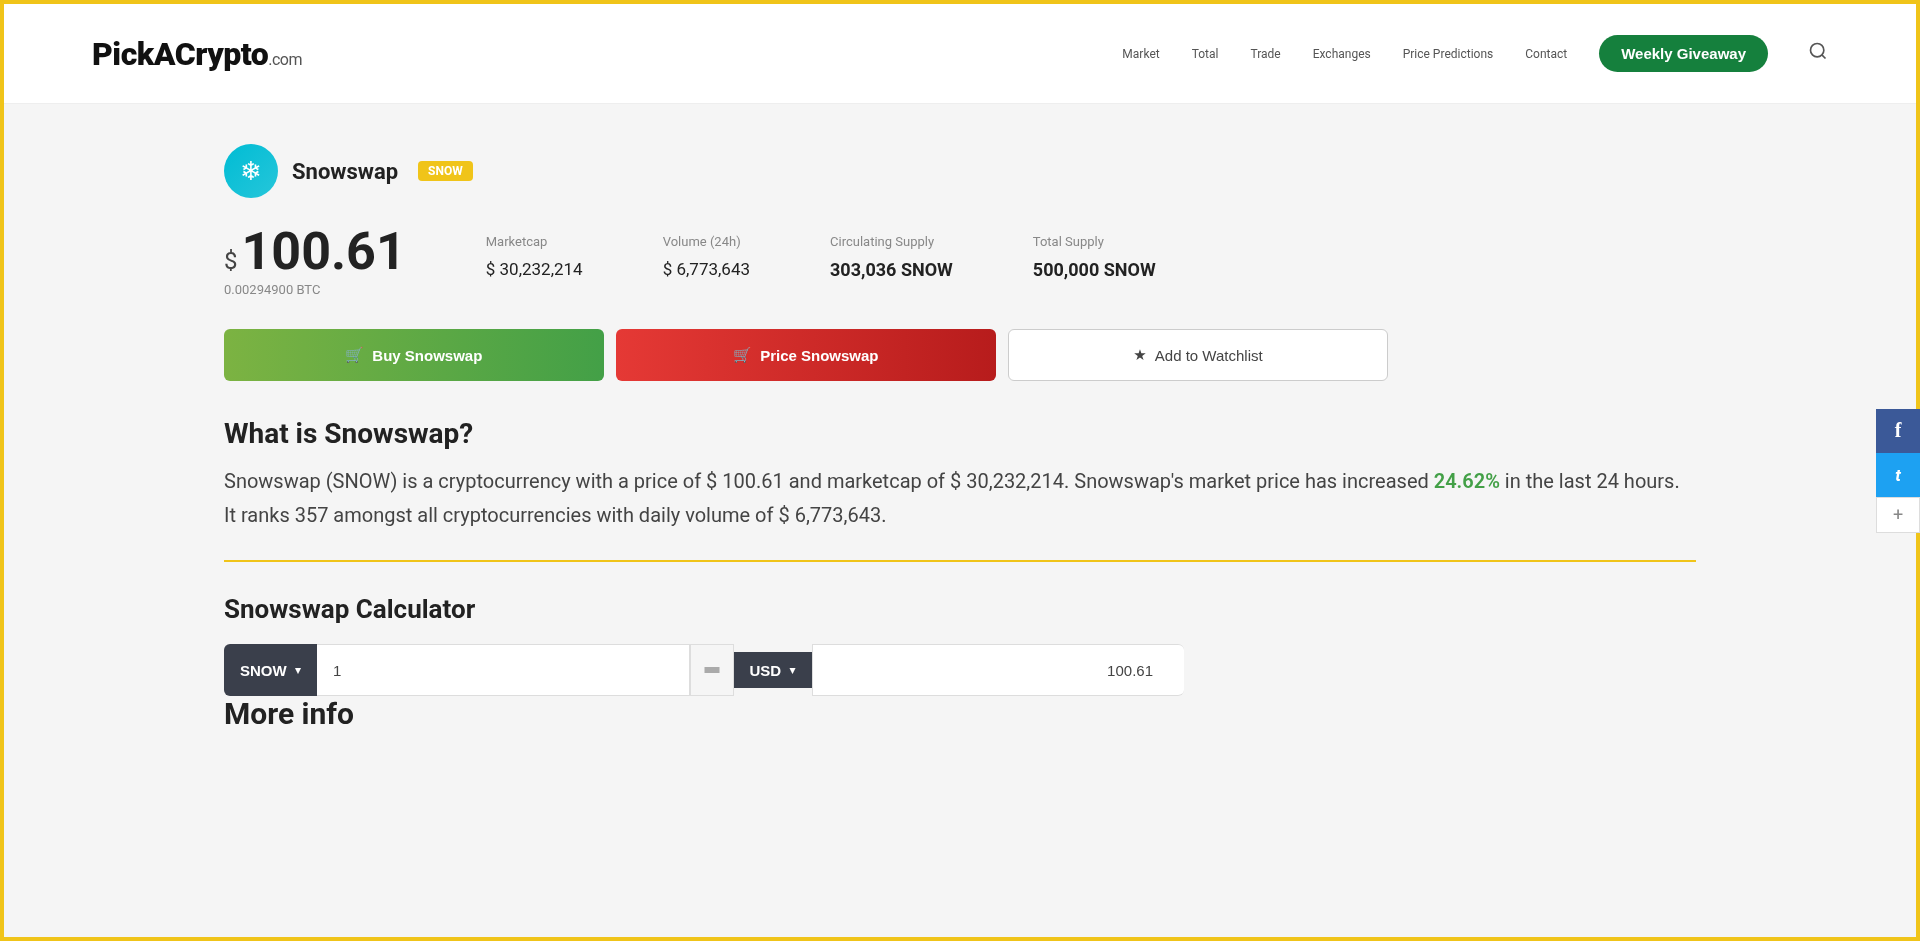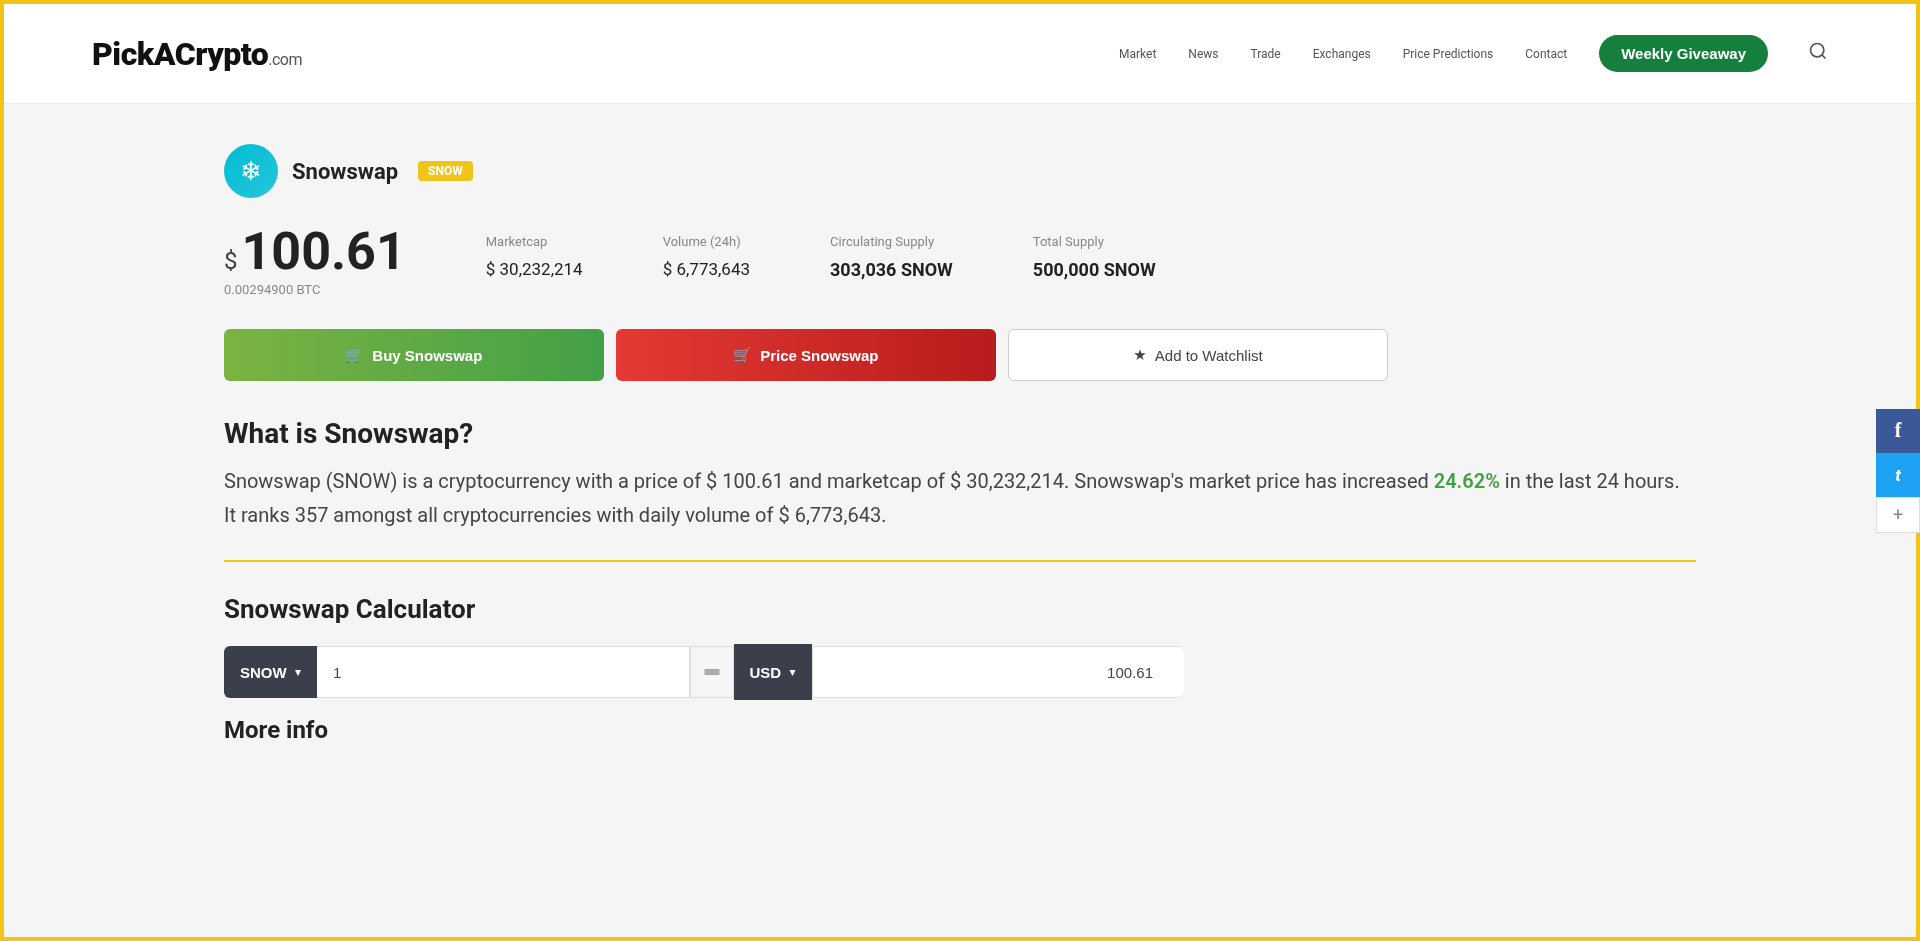--- a/index.html
+++ b/index.html
@@ -288,21 +288,21 @@
       background: #f5f5f5;
       border: 1px solid #ddd;
       color: #888;
       font-size: 18px;
     }
     .calc-select-wrap-right {
       display: flex;
       align-items: center;
       background: #3a3f4b;
       padding: 0 16px;
-      height: 56px;
+      height: 36px;
     }
     .calc-input-right {
       flex: 1;
       height: 52px;
       border: 1px solid #ddd;
       border-right: none;
       padding: 0 16px;
       font-size: 15px;
       color: #444;
       background: #fff;
@@ -343,36 +343,35 @@
       display: flex;
       align-items: center;
       justify-content: center;
       color: #888;
       font-size: 18px;
       cursor: pointer;
     }
 
     
     .more-info-partial {
-      font-size: 24px;
-      font-weight: 700;
-      color: #222;
-      margin-top: 16px;
+      font-size: 30px;
+      font-weight: 700;
+      color: #222;
     }
   </style>
 </head>
 <body>
 
 <header class="header">
   <div class="logo">
     <span>PickACrypto</span><span class="com">.com</span>
   </div>
   <nav class="nav">
     <a class="nav-link">Market</a>
-    <a class="nav-link">News</a>
+    <a class="nav-link">Total</a>
     <a class="nav-link">Trade</a>
     <a class="nav-link">Exchanges</a>
     <a class="nav-link">Price Predictions</a>
     <a class="nav-link">Contact</a>
     <button class="btn-giveaway">Weekly Giveaway</button>
     <div class="search-icon-wrap">
       <svg width="20" height="20" viewBox="0 0 24 24" fill="none" stroke="#555" stroke-width="2">
         <circle cx="11" cy="11" r="8"></circle>
         <line x1="21" y1="21" x2="16.65" y2="16.65"></line>
       </svg>

